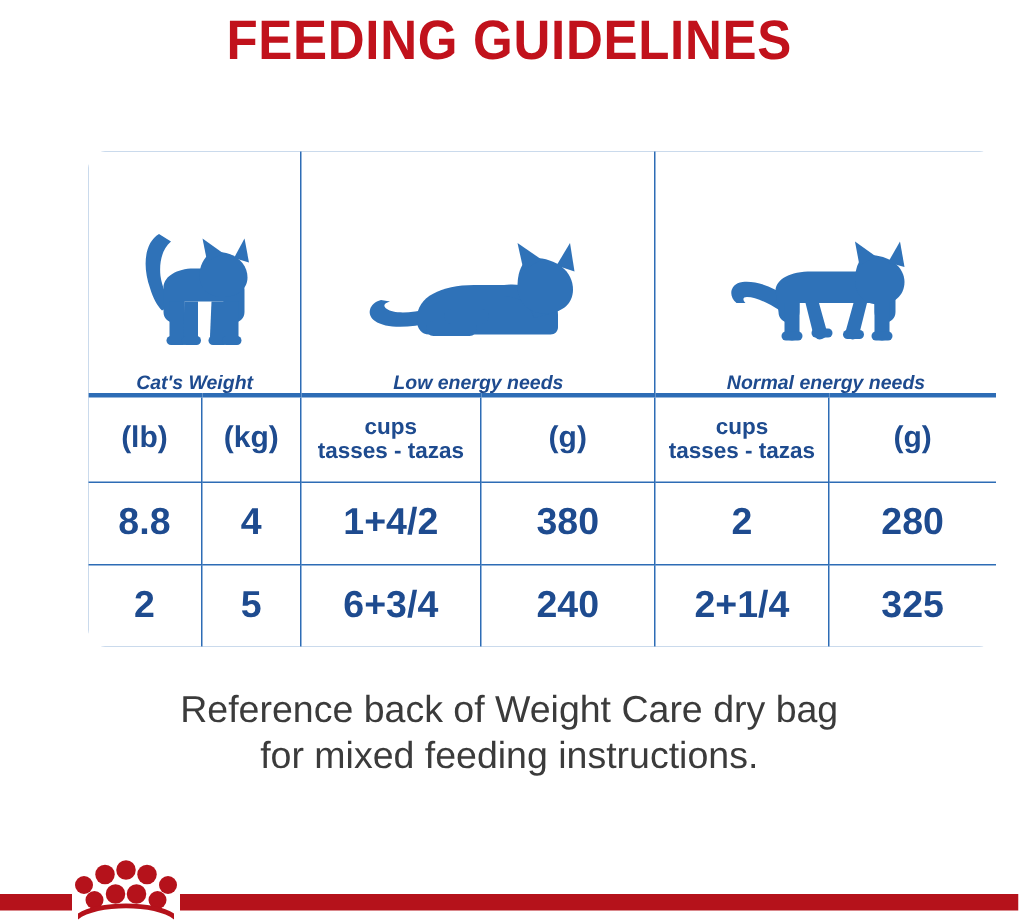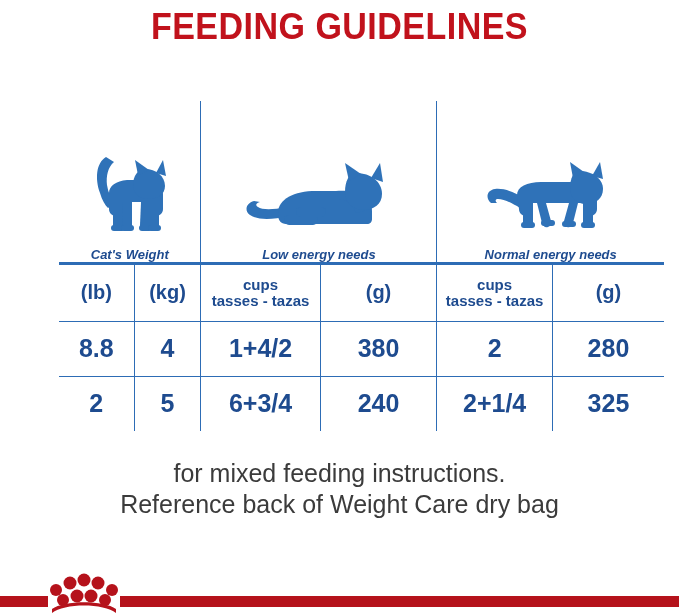--- a/index.html
+++ b/index.html
@@ -299,22 +299,22 @@
       <td class="sec-start">6+3/4</td>
       <td>240</td>
       <td class="sec-start">2+1/4</td>
       <td>325</td>
     </tr>
   </tbody>
     </table>
 </div>
 
 <div class="footer-note">
+  <span class="fl">Reference back of Weight Care dry bag</span>
   <span class="fl">for mixed feeding instructions.</span>
-  <span class="fl">Reference back of Weight Care dry bag</span>
 </div>
 
 <div class="brand">
   <div class="bar bar-left"></div>
   <div class="bar bar-right"></div>
   <div class="crown">
     <svg width="76" height="46" viewBox="0 0 76 46" aria-hidden="true">
       <g fill="#b5121b">
         <circle cx="10" cy="21" r="6"></circle>
         <circle cx="24" cy="14" r="6.5"></circle>

